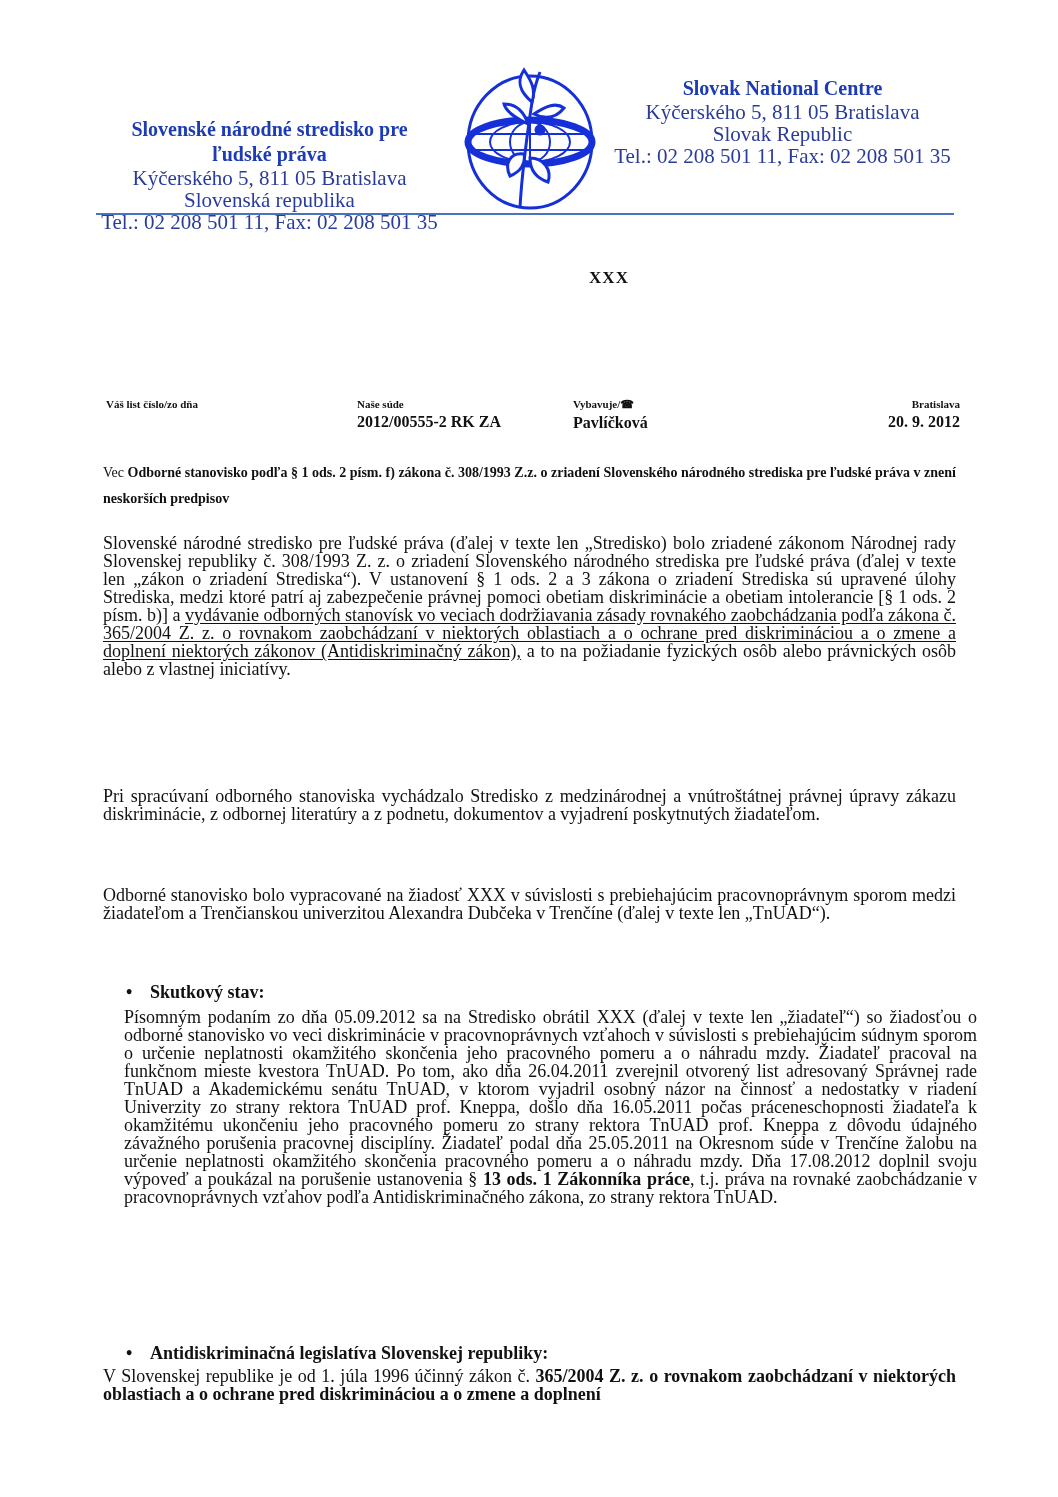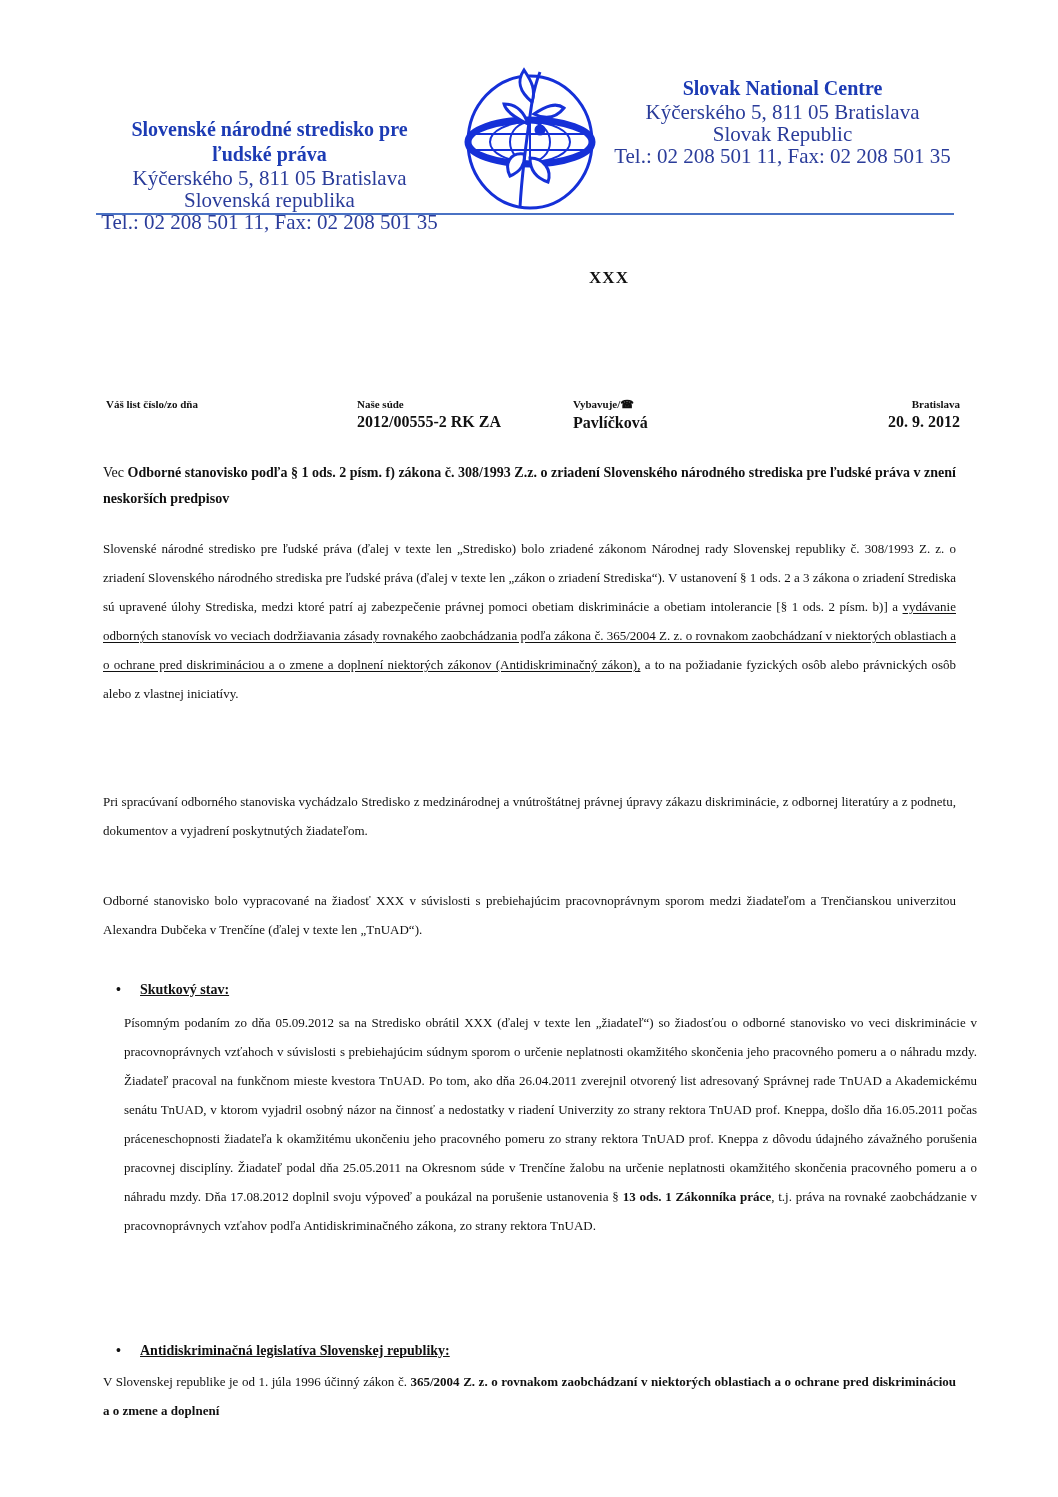--- a/index.html
+++ b/index.html
@@ -17,29 +17,29 @@
                font-size: 17px; font-weight: bold; letter-spacing: 1px; }
   .meta { position: absolute; top: 398px; font-size: 11px; font-weight: bold; }
   .meta .val { font-size: 16px; font-weight: bold; margin-top: 3px; display: block; }
   #meta-1 { left: 106px; }
   #meta-2 { left: 357px; }
   #meta-3 { left: 573px; }
   #meta-4 { right: 98px; text-align: right; }
   #subject { position: absolute; left: 103px; top: 460px; width: 853px;
              font-size: 14px; line-height: 26px; text-align: justify; }
   #subject .b { font-weight: bold; }
-  .para { position: absolute; left: 103px; width: 853px; font-size: 13px;
-          line-height: 29px; text-align: justify; }
+  .para { position: absolute; left: 103px; width: 853px; font-size: 18px;
+          line-height: 18px; text-align: justify; }
   #p1 { top: 534px; }
   #p2 { top: 787px; }
   #p3 { top: 886px; }
   #p4 { top: 1008px; margin-left: 21px; }
   #p5 { top: 1367px; }
   u { text-decoration: underline; text-underline-offset: 2px; }
-  .bullet-head { position: absolute; left: 116px; font-size: 14px; font-weight: bold; text-decoration: underline; }
+  .bullet-head { position: absolute; left: 126px; font-size: 18px; font-weight: bold; }
   .bullet-head .dot { display: inline-block; width: 24px; }
   #bh1 { top: 982px; }
   #bh2 { top: 1343px; }
   .b { font-weight: bold; }
 </style>
 </head>
 <body>
 
 <div id="hdr-left" class="hdr-col">
   <div class="name">Slovenské národné stredisko pre</div>

